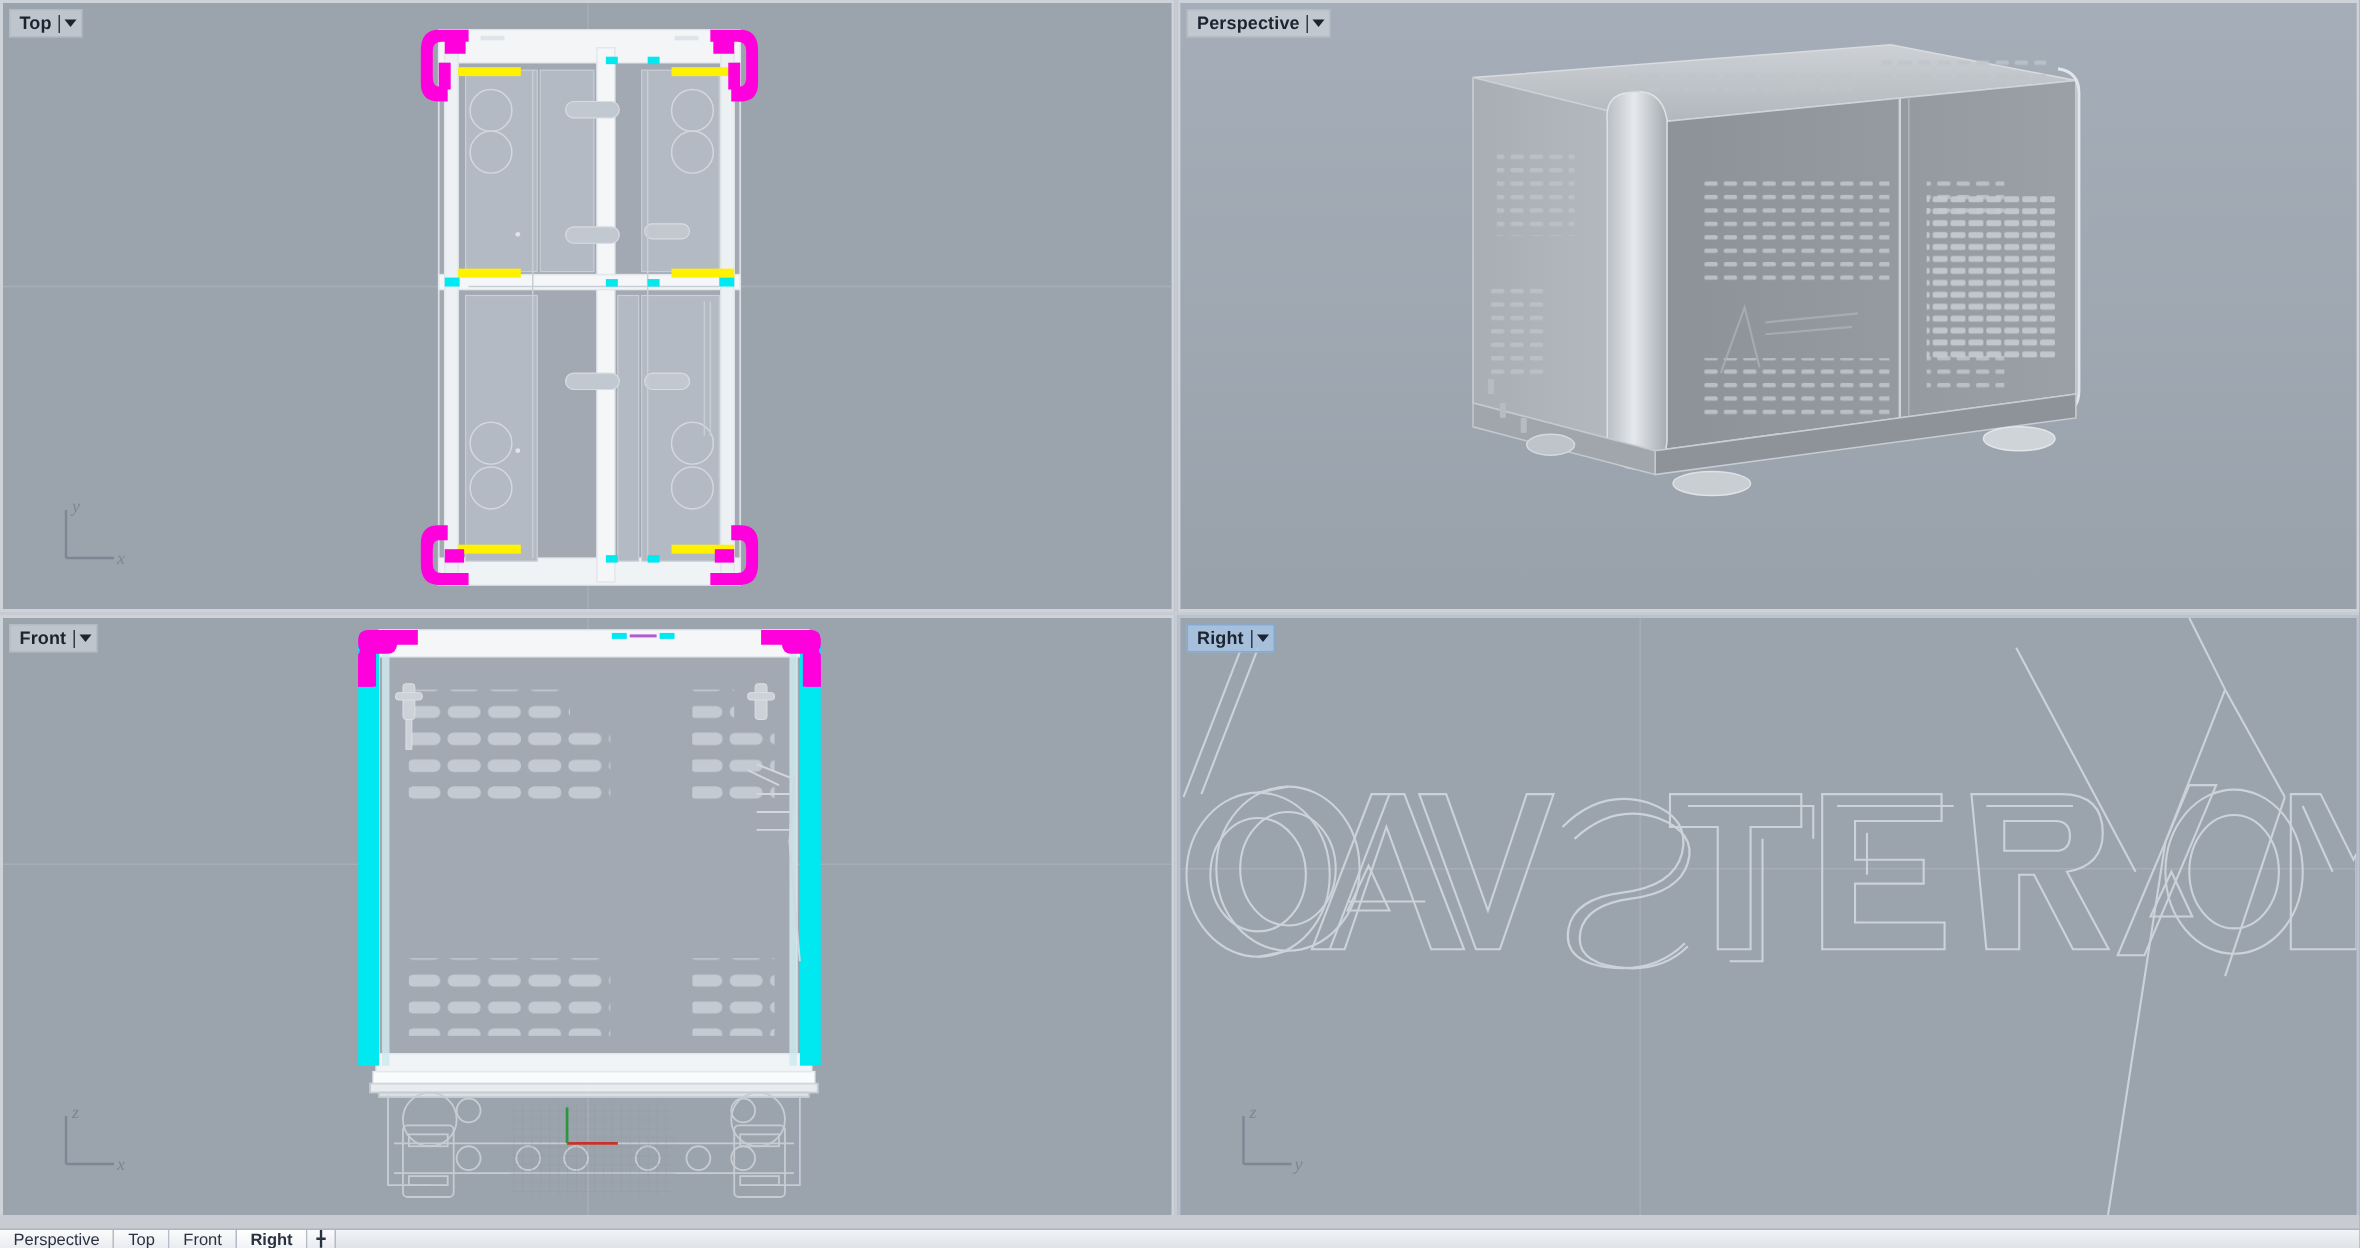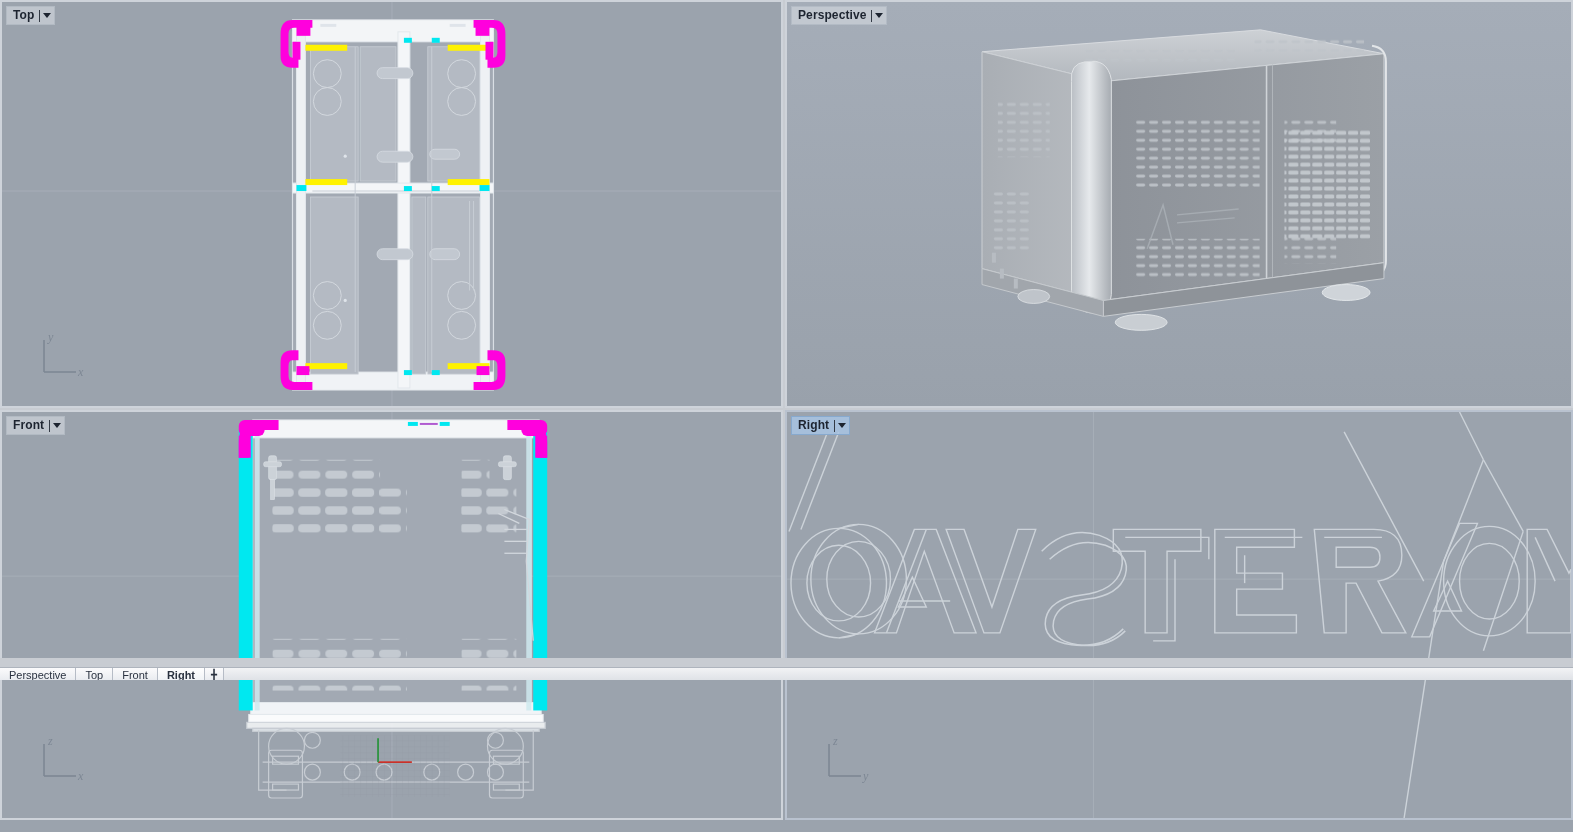--- a/index.html
+++ b/index.html
@@ -4,21 +4,21 @@
 <style>
   html, body {
     margin: 0; padding: 0;
     width: 1573px; height: 832px;
     overflow: hidden;
     background: #9ba3ad;
     font-family: "Liberation Sans", sans-serif;
   }
   #app {
     position: relative;
-    width: 1573px; height: 680px;
+    width: 1573px; height: 832px;
     background: #c8ccd2;
   }
   
   .viewport {
     position: absolute;
     overflow: hidden;
     background: #9ba3ad;
     border: 2px solid #ced3da;
     box-sizing: border-box;
   }

